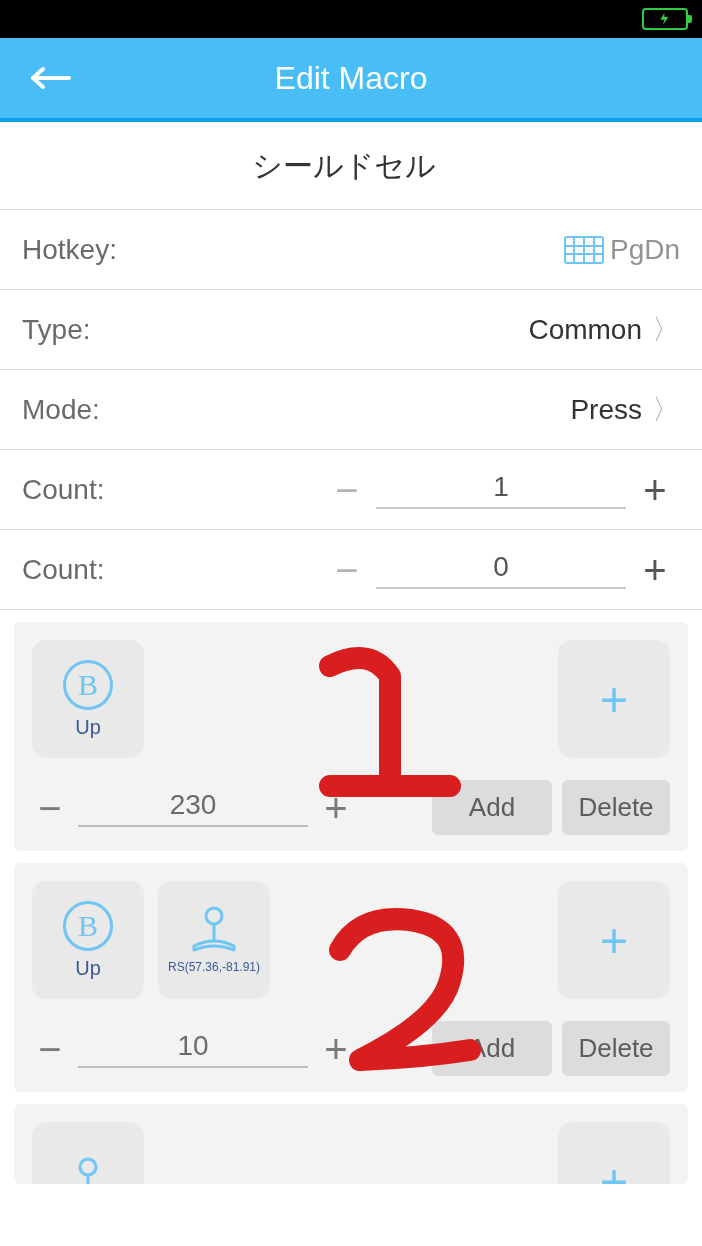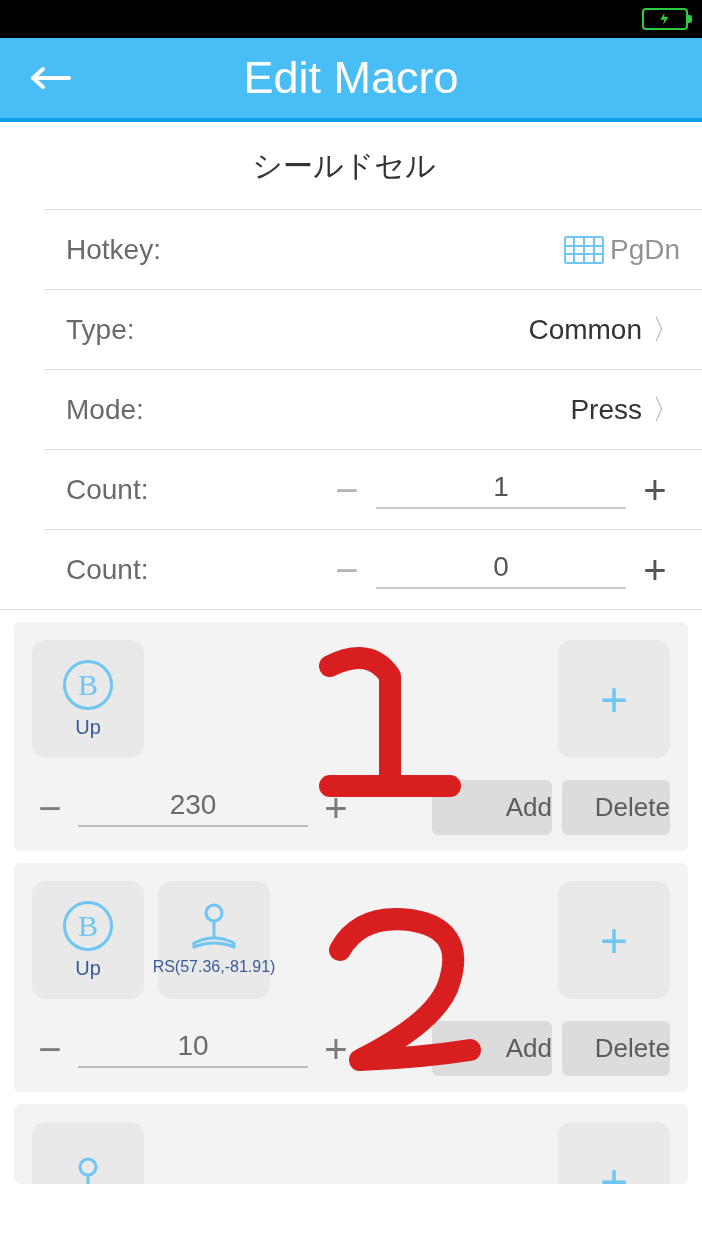--- a/index.html
+++ b/index.html
@@ -52,36 +52,35 @@
     width: 50px;
     height: 50px;
     display:flex;
     align-items:center;
     justify-content:center;
   }
   .header-title {
     flex:1;
     text-align:center;
     color:#ffffff;
-    font-size: 45px;
+    font-size: 32px;
     font-weight: 400;
   }
   .macro-name {
     text-align:center;
     font-size: 30px;
     color:#333333;
     padding: 24px 14px 22px 0;
   }
   .row {
     display:flex;
     align-items:center;
     height: 80px;
     border-top: 1px solid #dcdcdc;
     padding: 0 22px 0 22px;
-    margin-left: 44px;
   }
   .row-label {
     font-size: 28px;
     color: #6a6a6a;
     flex: 0 0 auto;
   }
   .row-right {
     flex:1;
     display:flex;
     justify-content:flex-end;
@@ -131,21 +130,21 @@
     height: 118px;
     background:#e9e9e9;
     border-radius: 14px;
     display:flex;
     flex-direction:column;
     align-items:center;
     justify-content:center;
     gap:6px;
   }
   .action-tile.small-text .tile-label {
-    font-size: 16px;
+    font-size: 12px;
     padding: 0 4px;
     text-align:right;
     line-height:1.2;
   }
   .tile-label { font-size:20px; color:#3b5a9a; }
   .circle-b {
     width:50px; height:50px;
     border:3px solid #6fc5f3;
     border-radius:50%;
     display:flex; align-items:center; justify-content:center;
@@ -183,21 +182,21 @@
     padding-bottom:4px;
   }
   .spacer { flex:1; }
   .pill-btn {
     background:#dcdcdc;
     color:#5c5c5c;
     font-size:26px;
     border-radius:6px;
     padding: 12px 0;
     width: 120px;
-    text-align:right;
+    text-align:center;
   }
   .pill-btn.delete { width: 108px; }
   
   .step-card.partial { height: 80px; overflow:hidden; padding-bottom:0; }
   
   .anno { position:absolute; pointer-events:none; }
   .anno svg { overflow:visible; }
 </style>
 </head>
 <body>

